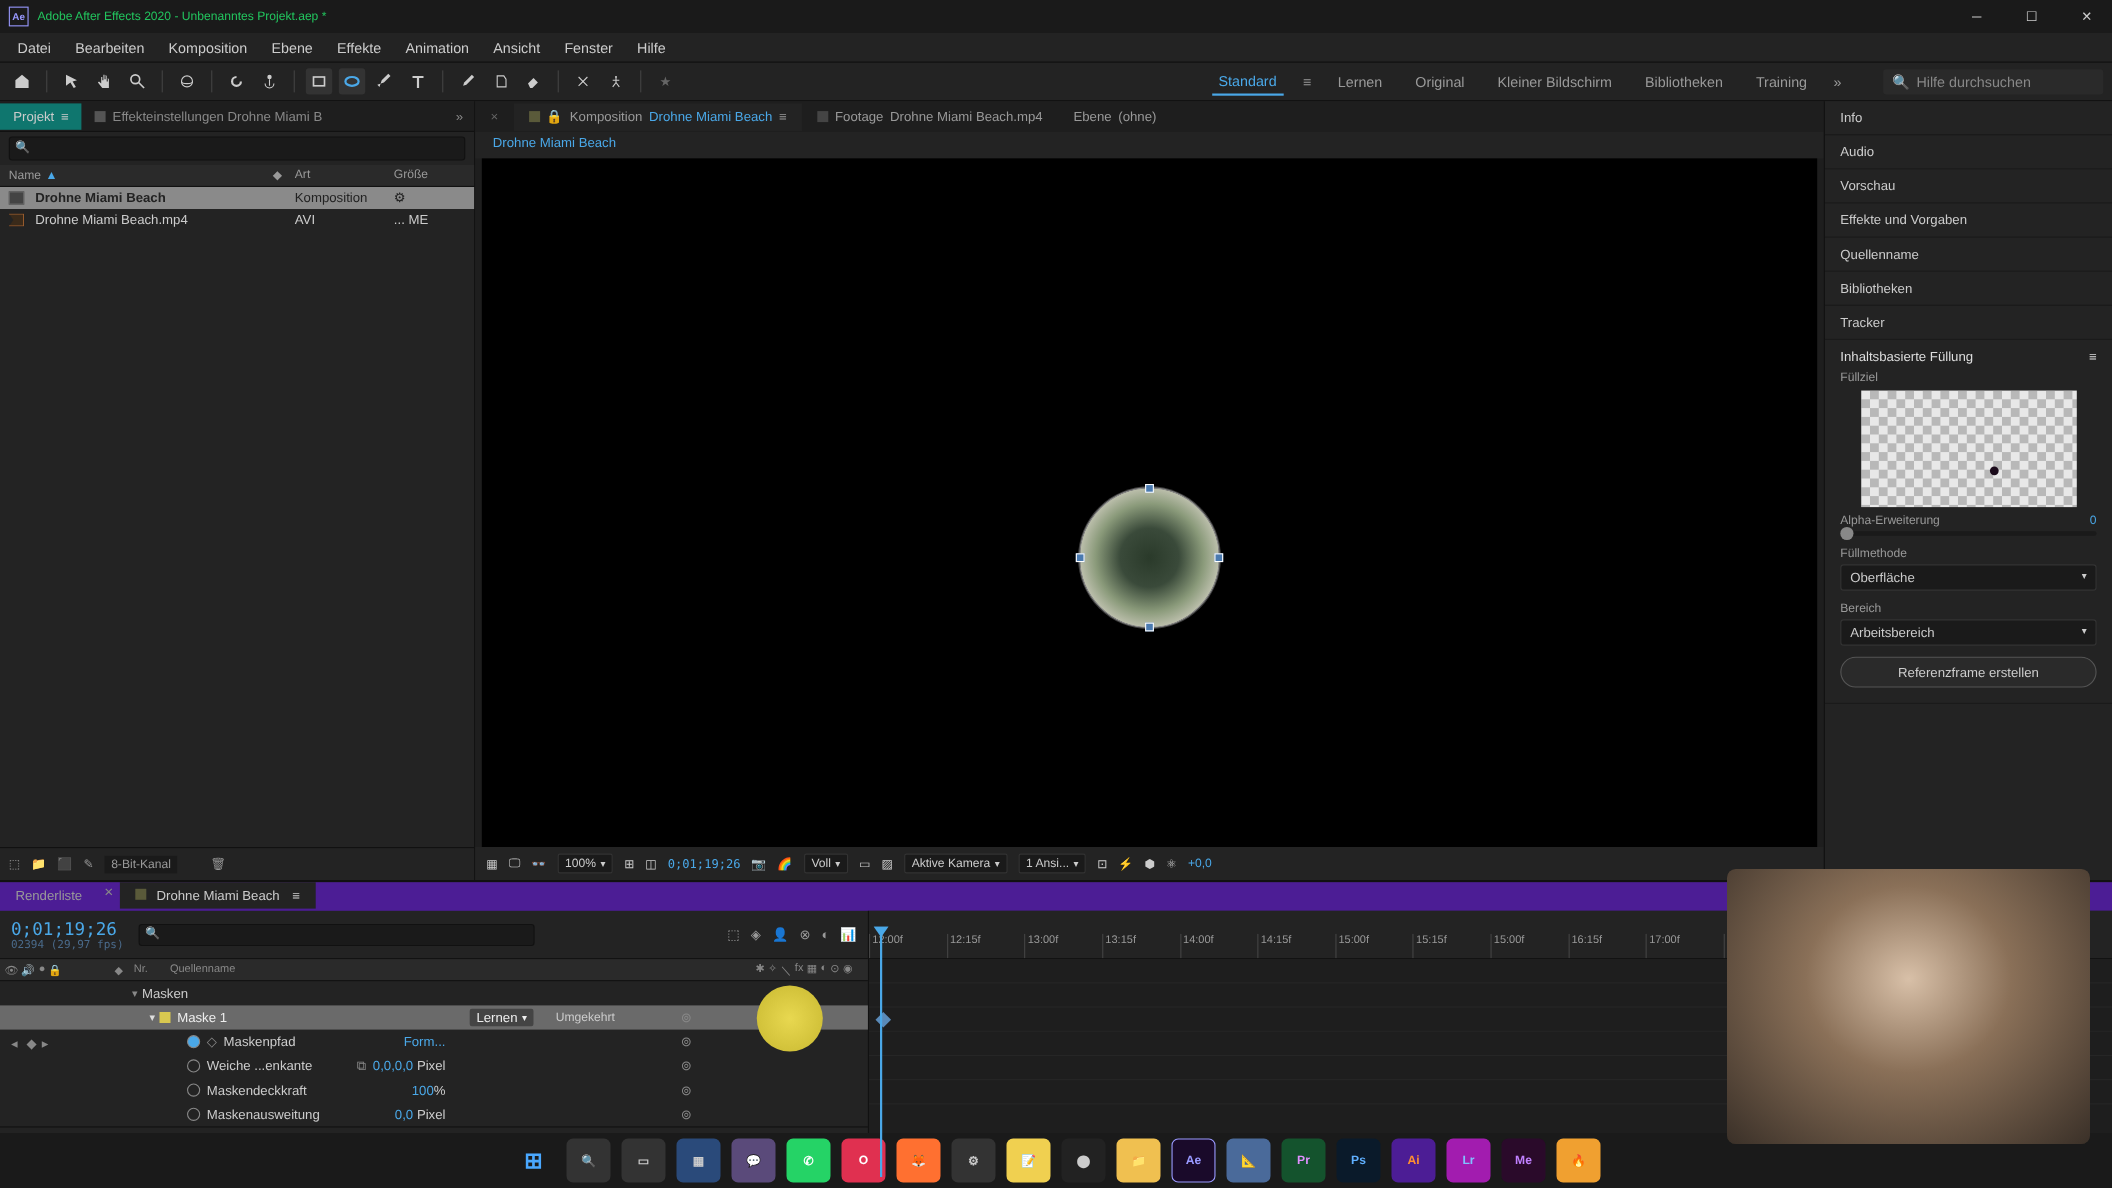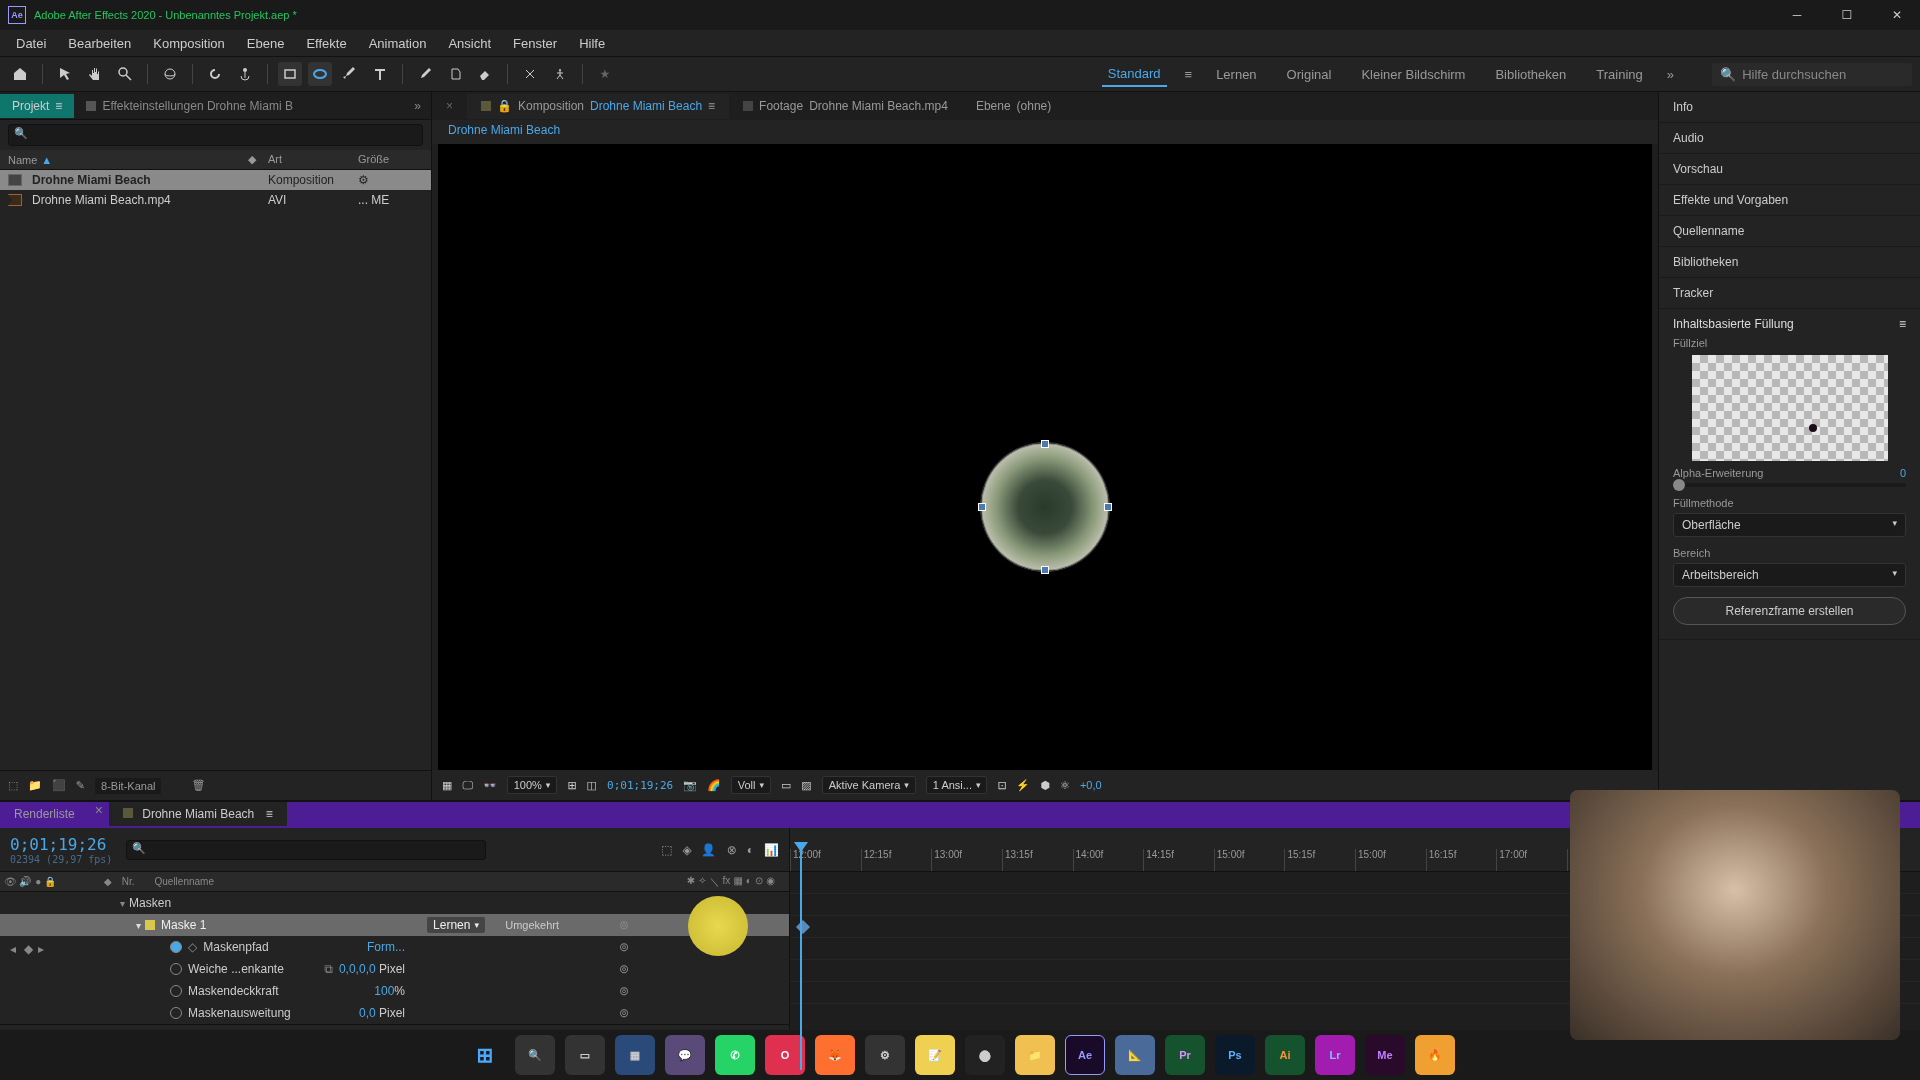--- a/index.html
+++ b/index.html
@@ -112,21 +112,21 @@
 .tl-tracks{flex:1;background:#1e1e1e;position:relative}
 .track-row{height:22px;border-bottom:1px solid #262626;position:relative}
 .kf-diamond{position:absolute;width:10px;height:10px;background:#5a8ab8;transform:rotate(45deg);top:6px;left:8px}
 .yellow-marker{position:absolute;left:700px;top:88px;width:60px;height:60px;background:radial-gradient(circle,#e8d850 0%,#c8b830 100%);border-radius:50%;z-index:10;pointer-events:none}
 .tl-bottom{height:20px;display:flex;align-items:center;padding:0 10px;font-size:11px;color:#999;border-top:1px solid #111}
 .taskbar{position:absolute;bottom:0;left:0;right:0;height:50px;background:#1a1a1a;display:flex;align-items:center;justify-content:center;gap:10px}
 .tb-icon{width:40px;height:40px;border-radius:6px;display:flex;align-items:center;justify-content:center;font-size:11px;font-weight:bold;cursor:pointer}
 .tb-ae{background:#1a0a2a;color:#9999ff;border:1px solid #9999ff}
 .tb-pr{background:#14532d;color:#e090ff}
 .tb-ps{background:#0a1a2a;color:#60b0ff}
-.tb-ai{background:#14532d;color:#ff9030}
+.tb-ai{background:#4c1d95;color:#ff9030}
 .tb-lr{background:#a21caf;color:#80c0ff}
 .tb-me{background:#2a0a2a;color:#c080ff}
 .tb-win{color:#4aa8ff;font-size:20px}
 .tb-generic{background:#333;color:#ccc}
 .webcam{position:absolute;right:20px;bottom:40px;width:330px;height:250px;background:#2a2520;border-radius:8px;z-index:100;overflow:hidden}
 .webcam-bg{position:absolute;inset:0;background:radial-gradient(ellipse at 50% 40%,#d8c0a8 0%,#8a7058 40%,#3a3028 100%)}
 svg{width:16px;height:16px;fill:currentColor}
 .chev{font-size:9px}
 .parent-col{position:absolute;right:170px;color:#888;font-size:10px}
 .invert-lbl{position:absolute;right:230px;font-size:11px;color:#ccc}

